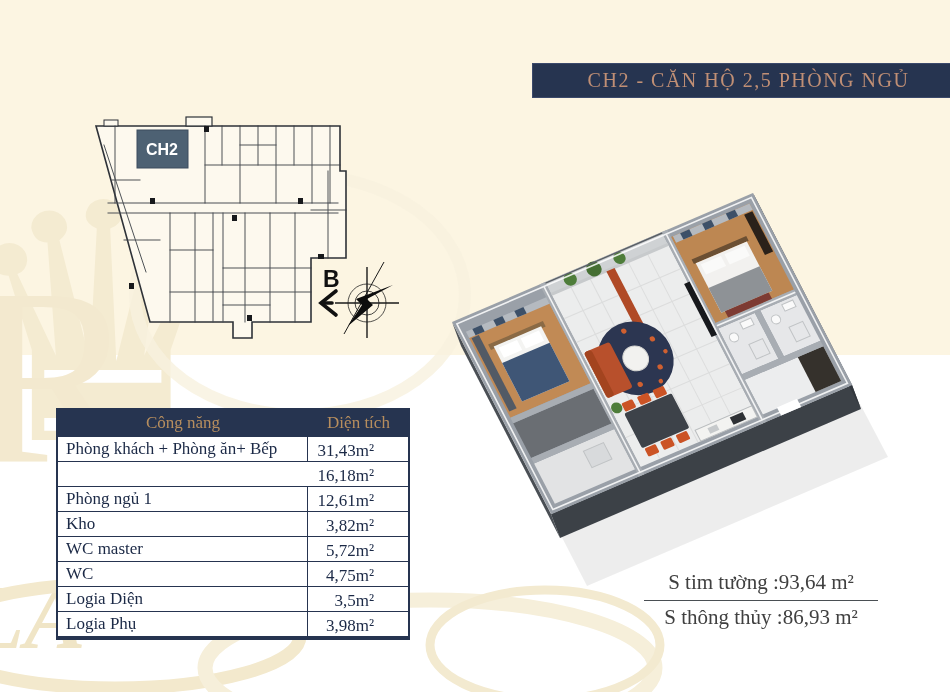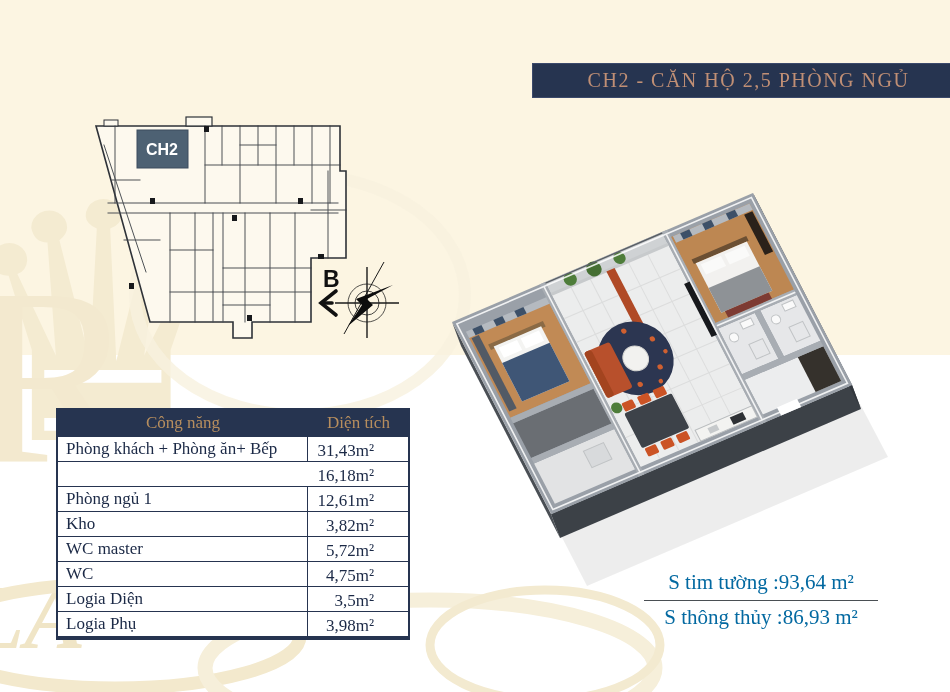--- a/index.html
+++ b/index.html
@@ -23,21 +23,21 @@
                 border:2px solid #263450; border-bottom:4px solid #263450; background:#86efac; }
   .tbl-header { display:flex; background:#263450; color:#b78e5e; height:26px; align-items:center; }
   .tbl-header .c1 { width:250px; text-align:center; font-size:17px; }
   .tbl-header .c2 { flex:1; text-align:center; font-size:17px; border-left:1px solid #263450; }
   .tbl-row { display:flex; height:25px; align-items:flex-end; border-top:1px solid #263450; color:#1b2946; font-size:17px; background:#ffffff; }
   .tbl-row .c1 { width:250px; padding-left:8px; border-right:1px solid #263450; height:100%; display:flex; align-items:center; }
   .tbl-row .c2 { flex:1; text-align:right; padding-right:34px; }
 
   
   .summary { position:absolute; left:638px; top:570px; width:246px; z-index:3; text-align:center;
-             color:#0369a1; font-size:21px; }
+             color:#404040; font-size:21px; }
   .summary .line1 { padding-bottom:3px; }
   .summary .divider { border-top:1.5px solid #4a4f54; margin:2px 6px; }
   .summary .line2 { padding-top:2px; }
 </style>
 </head>
 <body>
 <div id="page">
 
 <div class="bg-top"></div>
 

